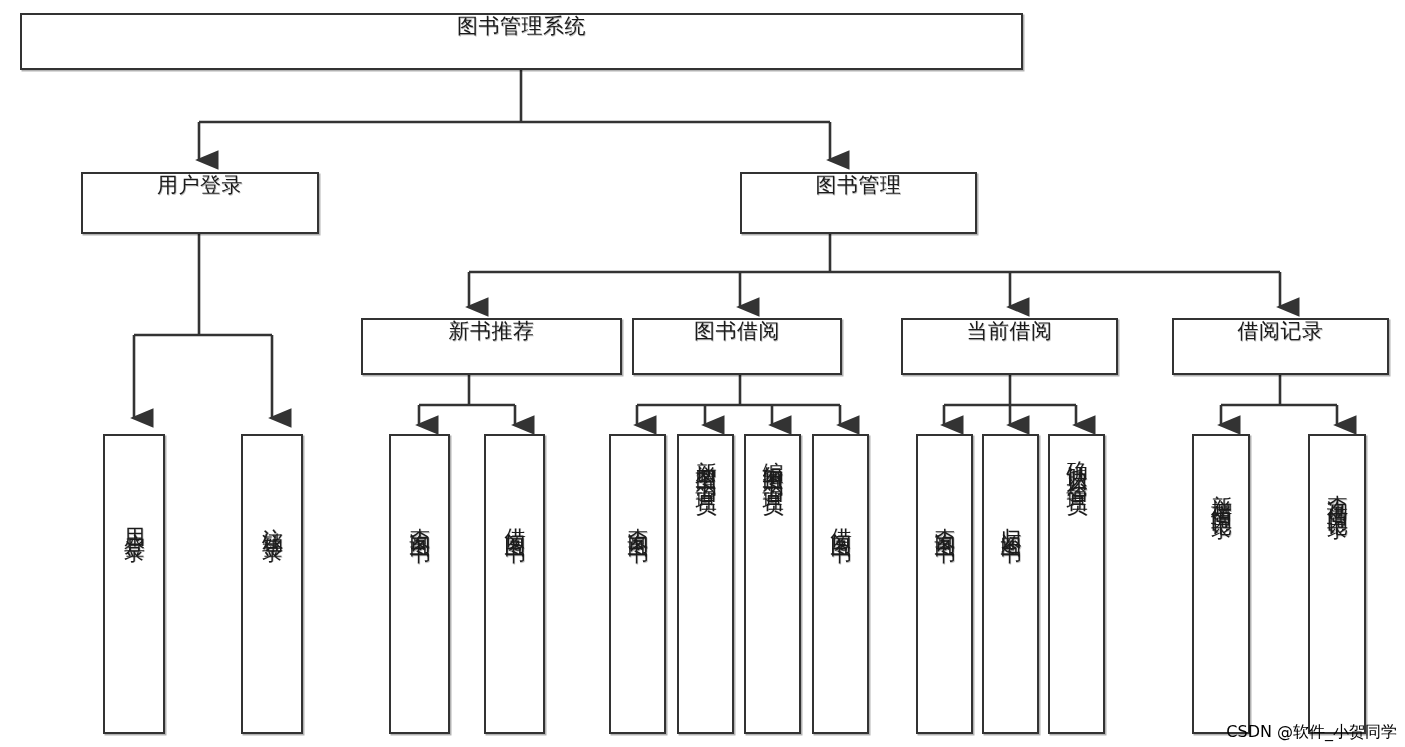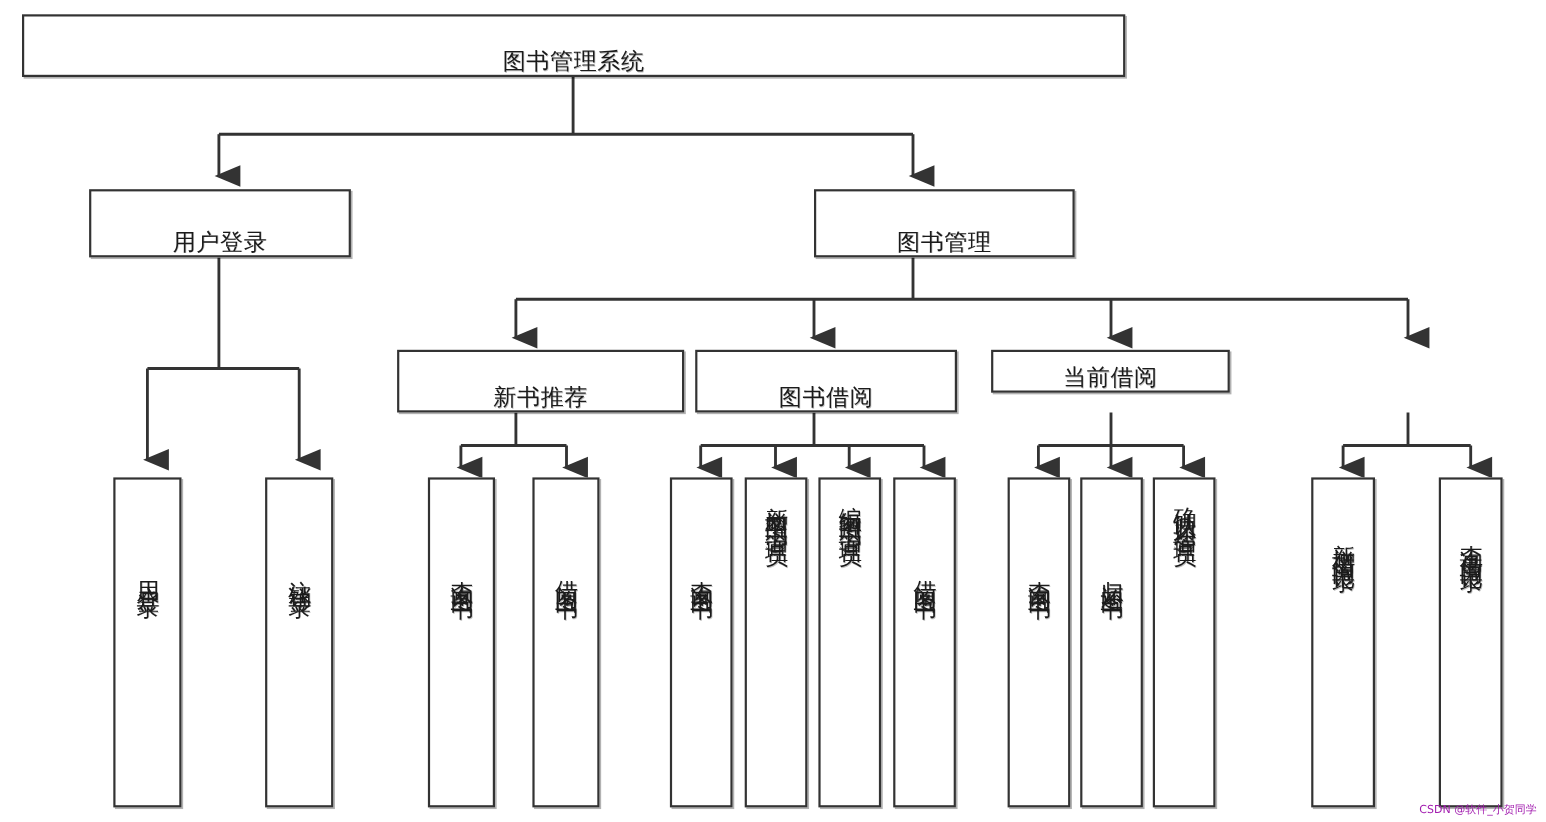--- a/index.html
+++ b/index.html
@@ -25,21 +25,21 @@
     width: 1405px;
     height: 747px;
   }
   .node-box {
     position: absolute;
     box-sizing: border-box;
     border: 2px solid #333333;
     background: #ffffff;
     box-shadow: 1.5px 1.5px 0 rgba(0,0,0,0.30);
     display: flex;
-    align-items: flex-end;
+    align-items: flex-start;
     justify-content: center;
     z-index: 3;
   }
   .node-label-h {
     font-size: 21px;
     color: #1b1b1b;
     line-height: 1.1;
     letter-spacing: 0.5px;
     white-space: nowrap;
     text-shadow: 0.7px 0.7px 0 rgba(120,120,120,0.45);
@@ -58,22 +58,22 @@
     line-height: 1.0;
     text-shadow: 0.7px 0.7px 0 rgba(120,120,120,0.45);
   }
   .leaf-center .node-label-v {
     margin-top: 0;
   }
   #watermark {
     position: absolute;
     right: 8px;
     bottom: 4px;
-    font-size: 10px;
-    color: #a21caf;
+    font-size: 16px;
+    color: #000000;
     z-index: 6;
     white-space: nowrap;
     font-family: "DejaVu Sans", "Liberation Sans", sans-serif;
     text-align: center;
   }
 </style>
 </head>
 <body>
 
 <div id="canvas">
@@ -140,28 +140,31 @@
   </div>
 
   <div class="node-box" style="left:740px; top:172px; width:237px; height:62px;">
     <span class="node-label-h">图书管理</span>
   </div>
 
   <div class="node-box" style="left:361px; top:318px; width:261px; height:57px;">
     <span class="node-label-h">新书推荐</span>
   </div>
 
-  <div class="node-box" style="left:632px; top:318px; width:238px; height:57px;">
+  <div class="node-box" style="left:632px; top:318px; width:210px; height:57px;">
     <span class="node-label-h">图书借阅</span>
   </div>
 
-  <div class="node-box" style="left:901px; top:318px; width:217px; height:39px;">
+  <div class="node-box" style="left:901px; top:318px; width:217px; height:57px;">
     <span class="node-label-h">当前借阅</span>
   </div>
 
+  <div class="node-box" style="left:1172px; top:318px; width:217px; height:57px;">
+    <span class="node-label-h">借阅记录</span>
+  </div>
 
   <div class="node-box leaf-box leaf-center" style="left:103px; top:434px; width:62px; height:300px; padding-top:75px;">
     <span class="node-label-v">用户登录</span>
   </div>
   <div class="node-box leaf-box leaf-center" style="left:241px; top:434px; width:62px; height:300px; padding-top:75px;">
     <span class="node-label-v">注销登录</span>
   </div>
 
   <div class="node-box leaf-box leaf-center" style="left:389px; top:434px; width:61px; height:300px; padding-top:75px;">
     <span class="node-label-v">查询图书</span>

